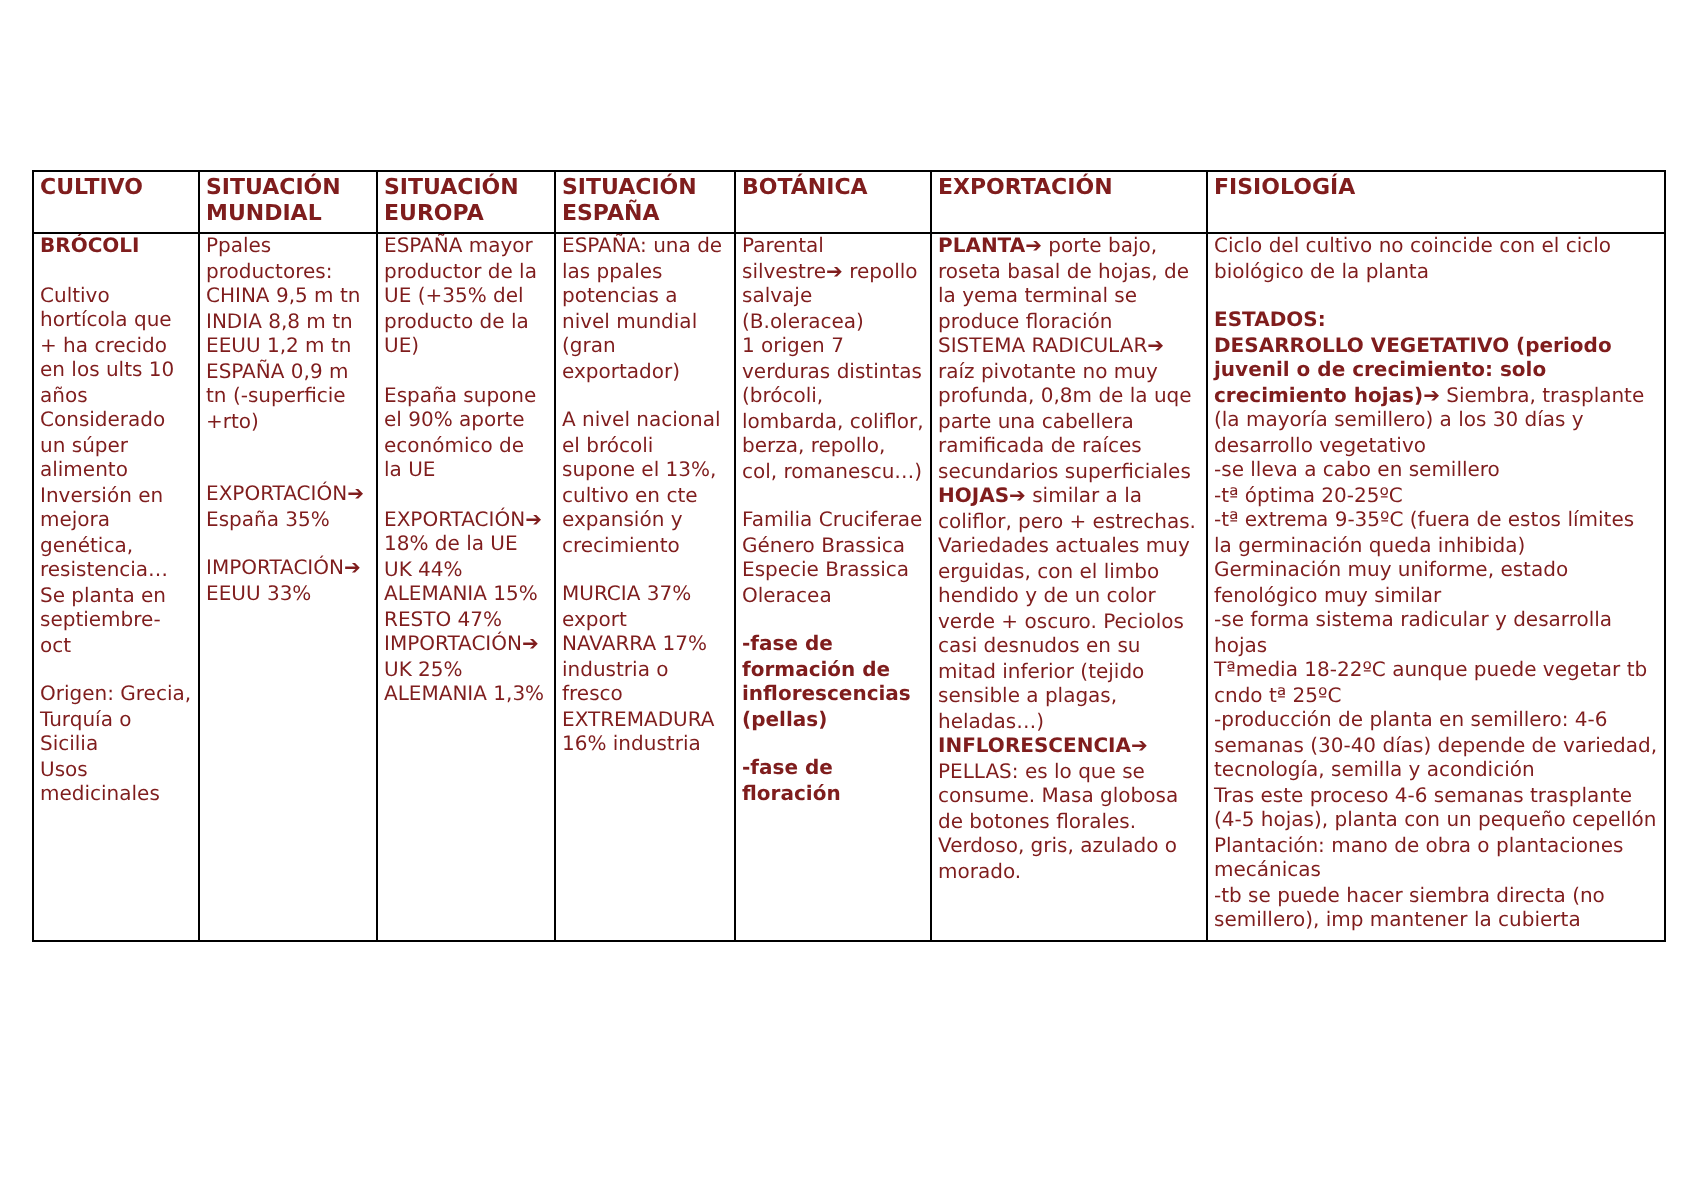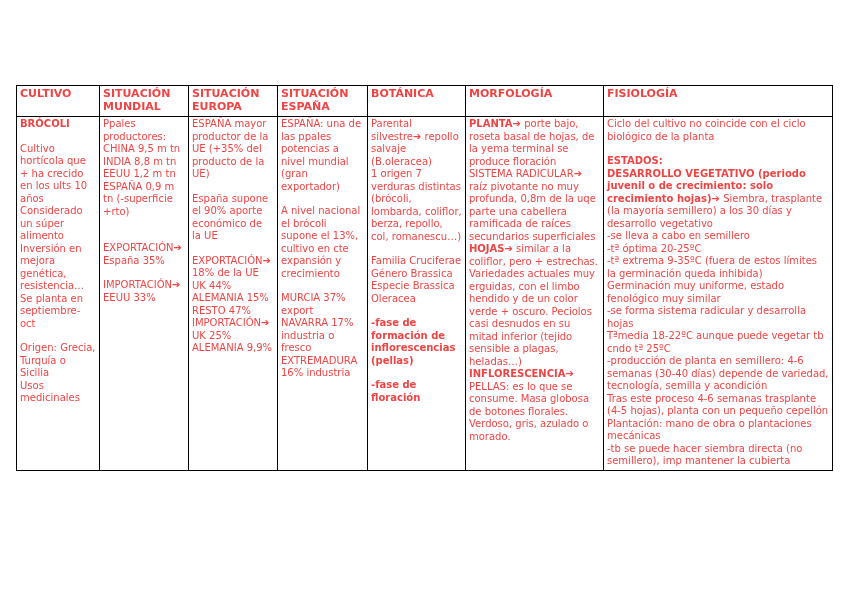--- a/index.html
+++ b/index.html
@@ -3,21 +3,21 @@
 <meta charset="utf-8">
 <style>
   html, body { margin: 0; padding: 0; background: #ffffff; }
   .page {
     position: relative;
     width: 848px;
     height: 599px;
     background: #ffffff;
     overflow: hidden;
     font-family: "DejaVu Sans", "Liberation Sans", sans-serif;
-    color: #ef4444;
+    color: #7f1d1d;
   }
   table.notes-table {
     position: absolute;
     left: 16px;
     top: 85px;
     border-collapse: collapse;
     table-layout: fixed;
   }
   .notes-table th, .notes-table td {
     border: 1px solid #000000;
@@ -55,21 +55,21 @@
         <col style="width: 138px;">
         <col style="width: 229px;">
       </colgroup>
     <thead>
       <tr>
           <th>CULTIVO</th>
           <th>SITUACIÓN MUNDIAL</th>
           <th>SITUACIÓN EUROPA</th>
           <th>SITUACIÓN ESPAÑA</th>
           <th>BOTÁNICA</th>
-          <th>MORFOLOGÍA</th>
+          <th>EXPORTACIÓN</th>
           <th>FISIOLOGÍA</th>
         </tr>
     </thead>
     <tbody>
       <tr>
           <td>
             <div class="para"><span class="bold">BRÓCOLI</span></div>
             <div class="para blank"></div>
             <div class="para"><span>Cultivo hortícola que + ha crecido en los ults 10 años</span></div>
             <div class="para"><span>Considerado un súper alimento</span></div>
@@ -98,21 +98,21 @@
             <div class="para blank"></div>
             <div class="para"><span>España supone el 90% aporte económico de la UE</span></div>
             <div class="para blank"></div>
             <div class="para"><span>EXPORTACIÓN➔</span></div>
             <div class="para"><span>18% de la UE</span></div>
             <div class="para"><span>UK 44%</span></div>
             <div class="para"><span>ALEMANIA 15%</span></div>
             <div class="para"><span>RESTO 47%</span></div>
             <div class="para"><span>IMPORTACIÓN➔</span></div>
             <div class="para"><span> UK 25%</span></div>
-            <div class="para"><span>ALEMANIA 9,9%</span></div>
+            <div class="para"><span>ALEMANIA 1,3%</span></div>
           </td>
           <td>
             <div class="para"><span>ESPAÑA: una de las ppales potencias a nivel mundial (gran exportador)</span></div>
             <div class="para blank"></div>
             <div class="para"><span>A nivel nacional el brócoli supone el 13%, cultivo en cte expansión y crecimiento</span></div>
             <div class="para blank"></div>
             <div class="para"><span>MURCIA 37% export</span></div>
             <div class="para"><span>NAVARRA 17% industria o fresco</span></div>
             <div class="para"><span>EXTREMADURA 16% industria</span></div>
           </td>

